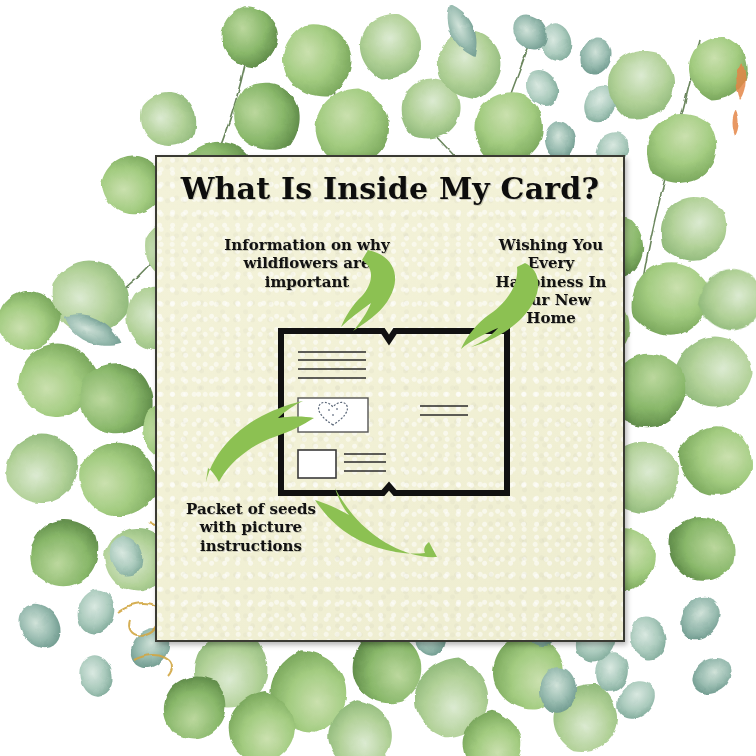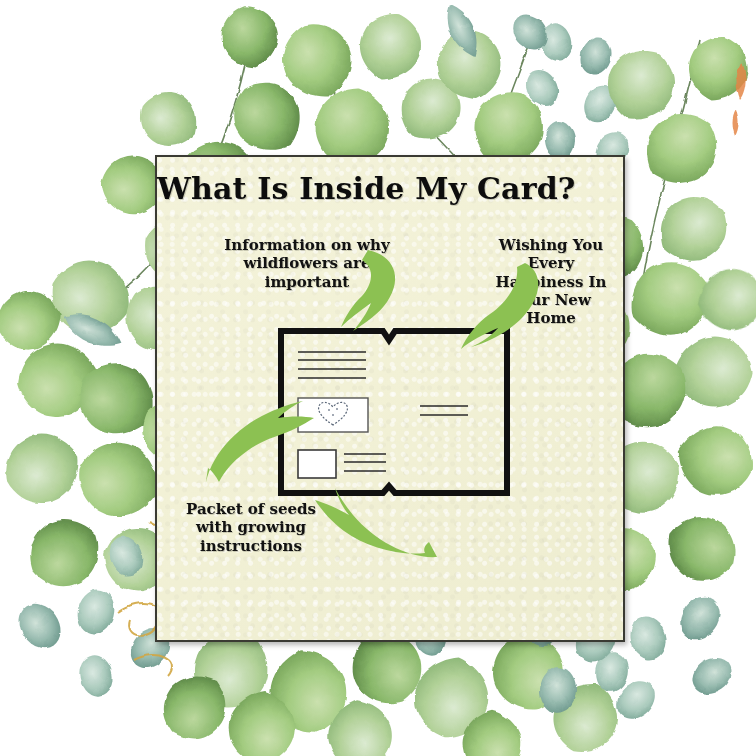--- a/index.html
+++ b/index.html
@@ -25,20 +25,21 @@
       linear-gradient(150deg,#f3f2d9 0%,#f2f1d6 45%,#eeedd0 100%);
     background-size:13px 13px, 17px 17px, 23px 19px, 11px 15px, 100% 100%;
     border:2px solid #3a3a33;
     box-shadow:2px 3px 5px rgba(0,0,0,.28);
     box-sizing:border-box;
   }
 
   
   .title{
     position:absolute;left:0;right:0;top:14px;
+    text-align:center;
     font-family:"DejaVu Serif", serif;
     font-weight:700;
     font-size:30px;
     letter-spacing:.2px;
     color:#0d0d0d;
     text-shadow:1px 1px 0 rgba(150,150,130,.45);
   }
 
   
   .callout{
@@ -231,21 +232,21 @@
       </g>
     </g>
   </svg>
 
   <div class="panel">
 
     <div class="title">What Is Inside My Card?</div>
 
     <div class="callout" id="c-wildflowers">Information on why wildflowers are important</div>
     <div class="callout" id="c-wishing">Wishing You Every Happiness In Your New Home</div>
-    <div class="callout" id="c-packet">Packet of seeds with growing instructions</div>
+    <div class="callout" id="c-packet">Packet of seeds with picture instructions</div>
 
     <svg class="card-diagram" viewBox="0 0 236 172">
 
       <path d="M5,5 L107,5 L113,14 L119,5 L231,5 L231,167 L119,167 L113,160 L107,167 L5,167 Z" fill="none" stroke="#111111" stroke-width="6" stroke-linejoin="miter"></path>
 
       <g stroke="#2a2a2a" stroke-width="1.6">
         <line x1="22" y1="26" x2="90" y2="26"></line>
         <line x1="22" y1="34" x2="90" y2="34"></line>
         <line x1="22" y1="43" x2="90" y2="43"></line>
         <line x1="22" y1="52" x2="90" y2="52"></line>

